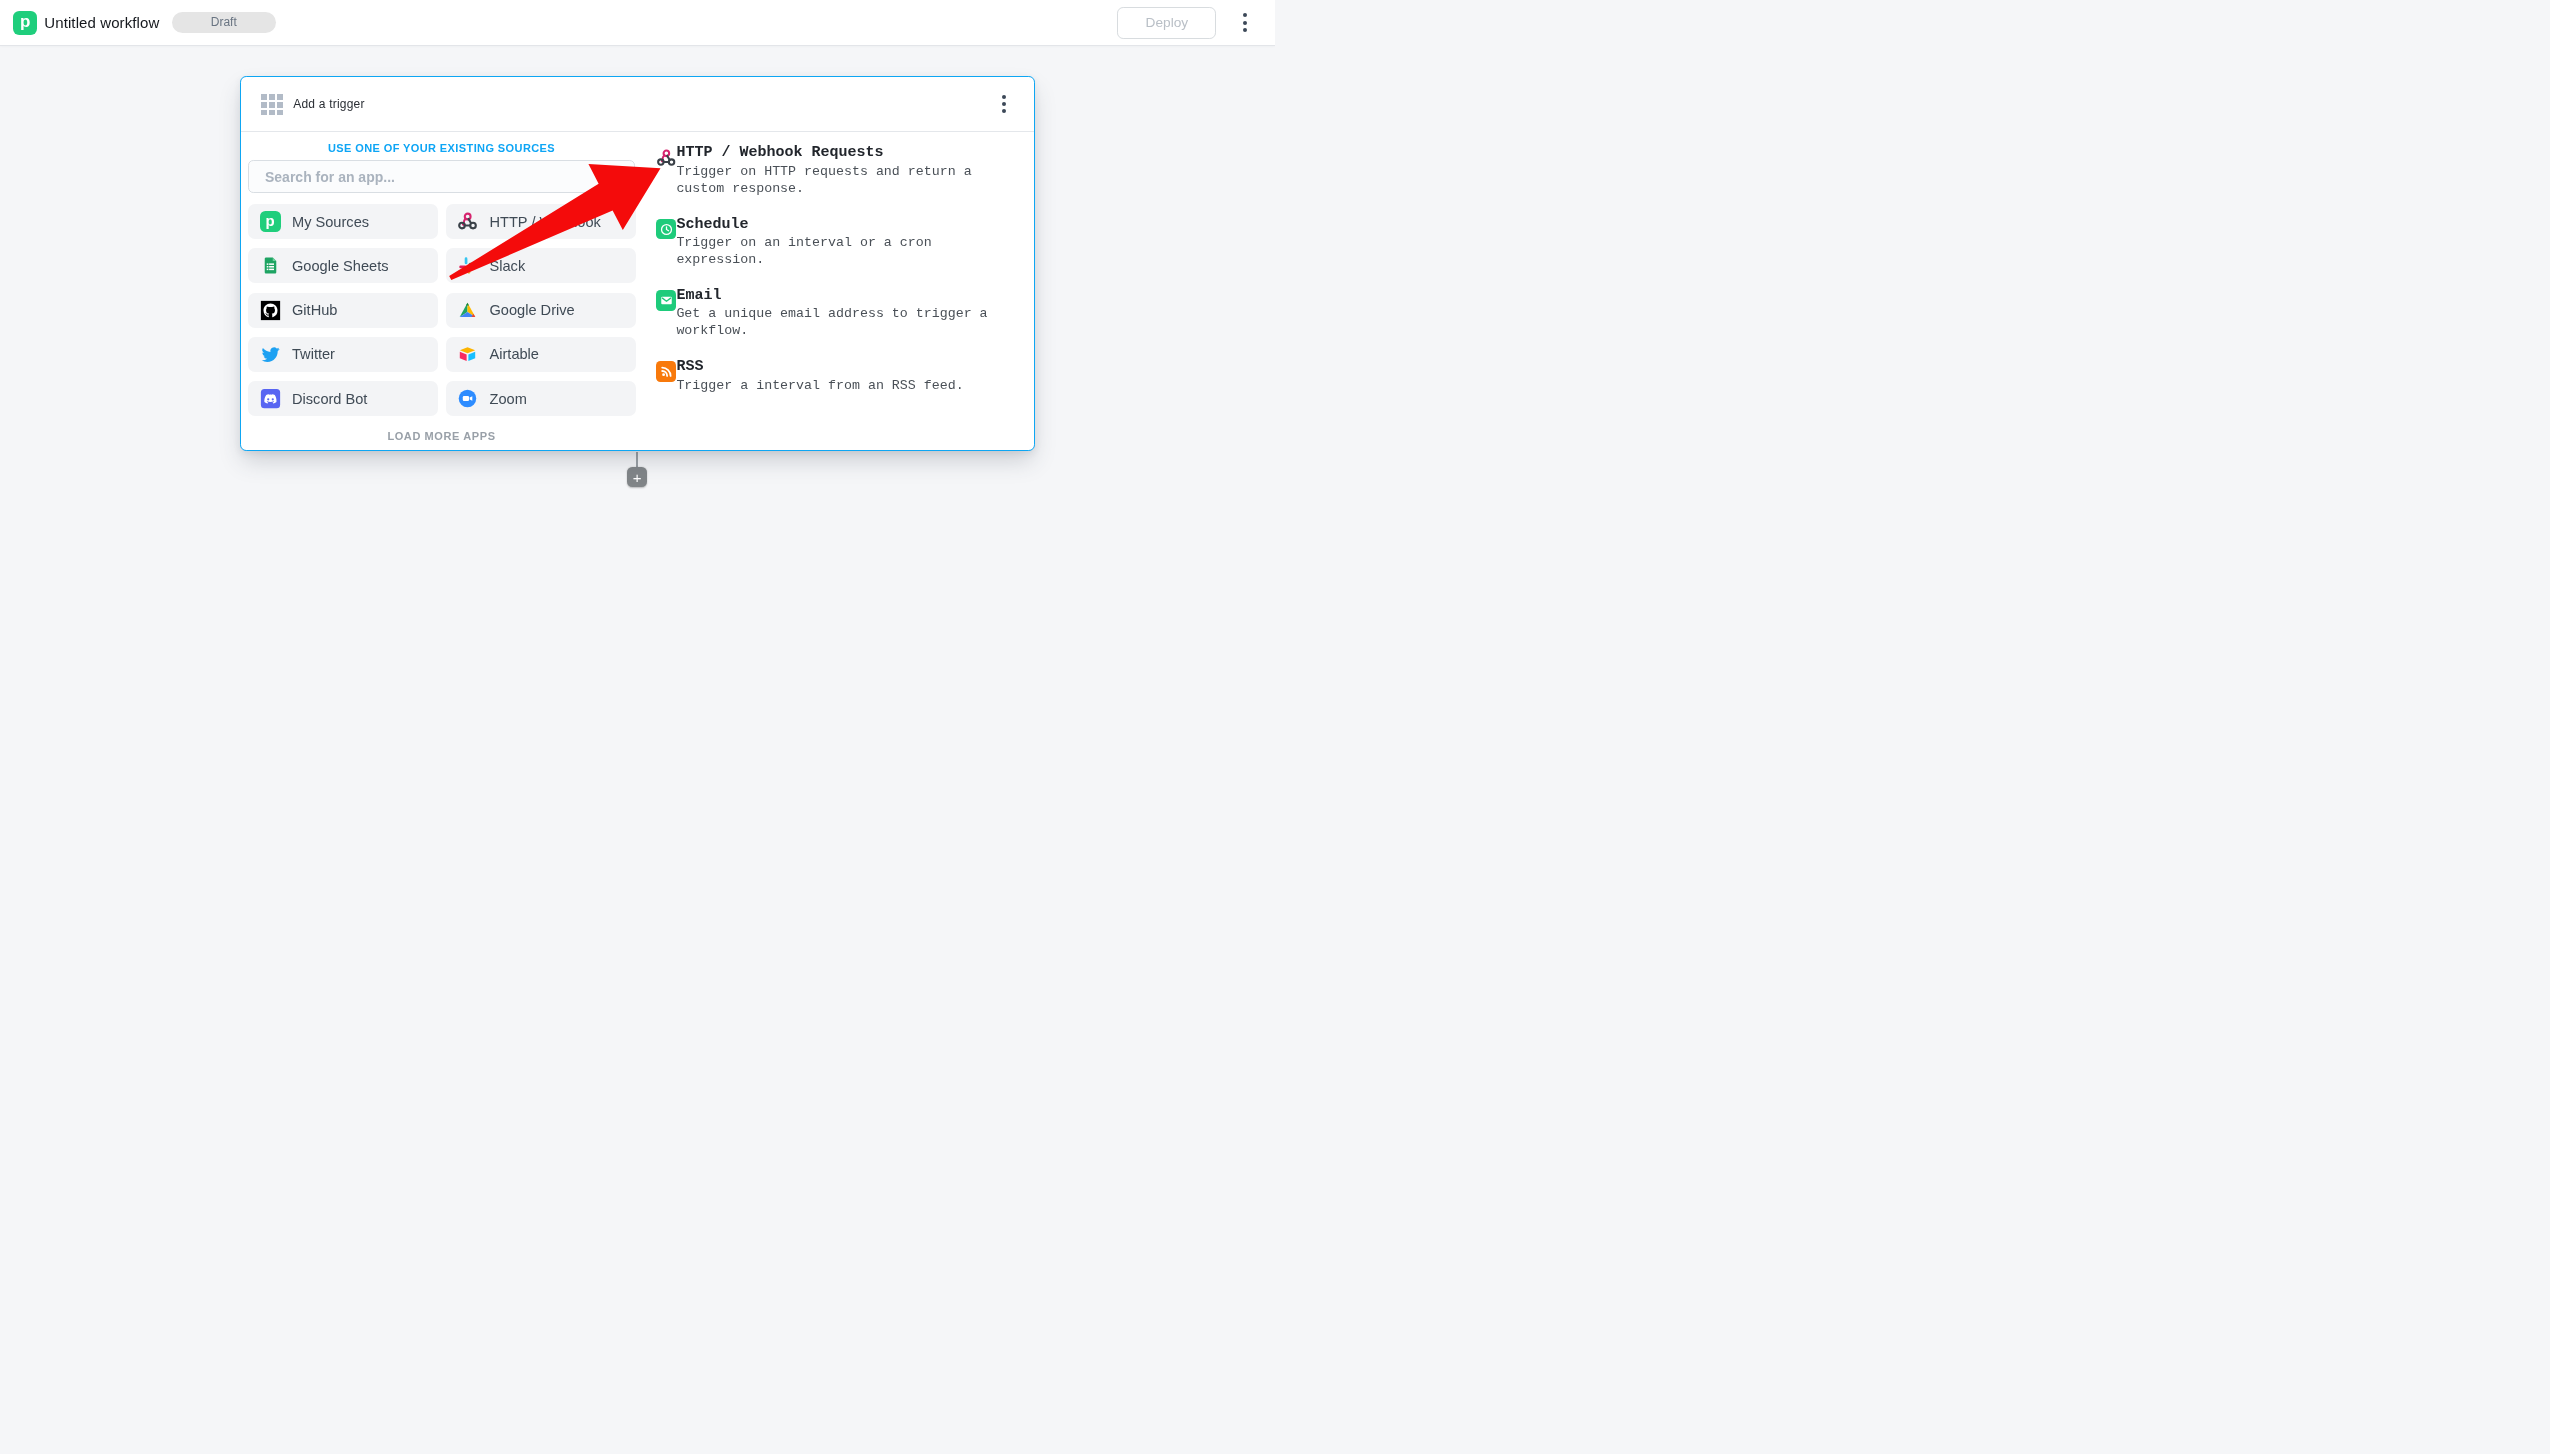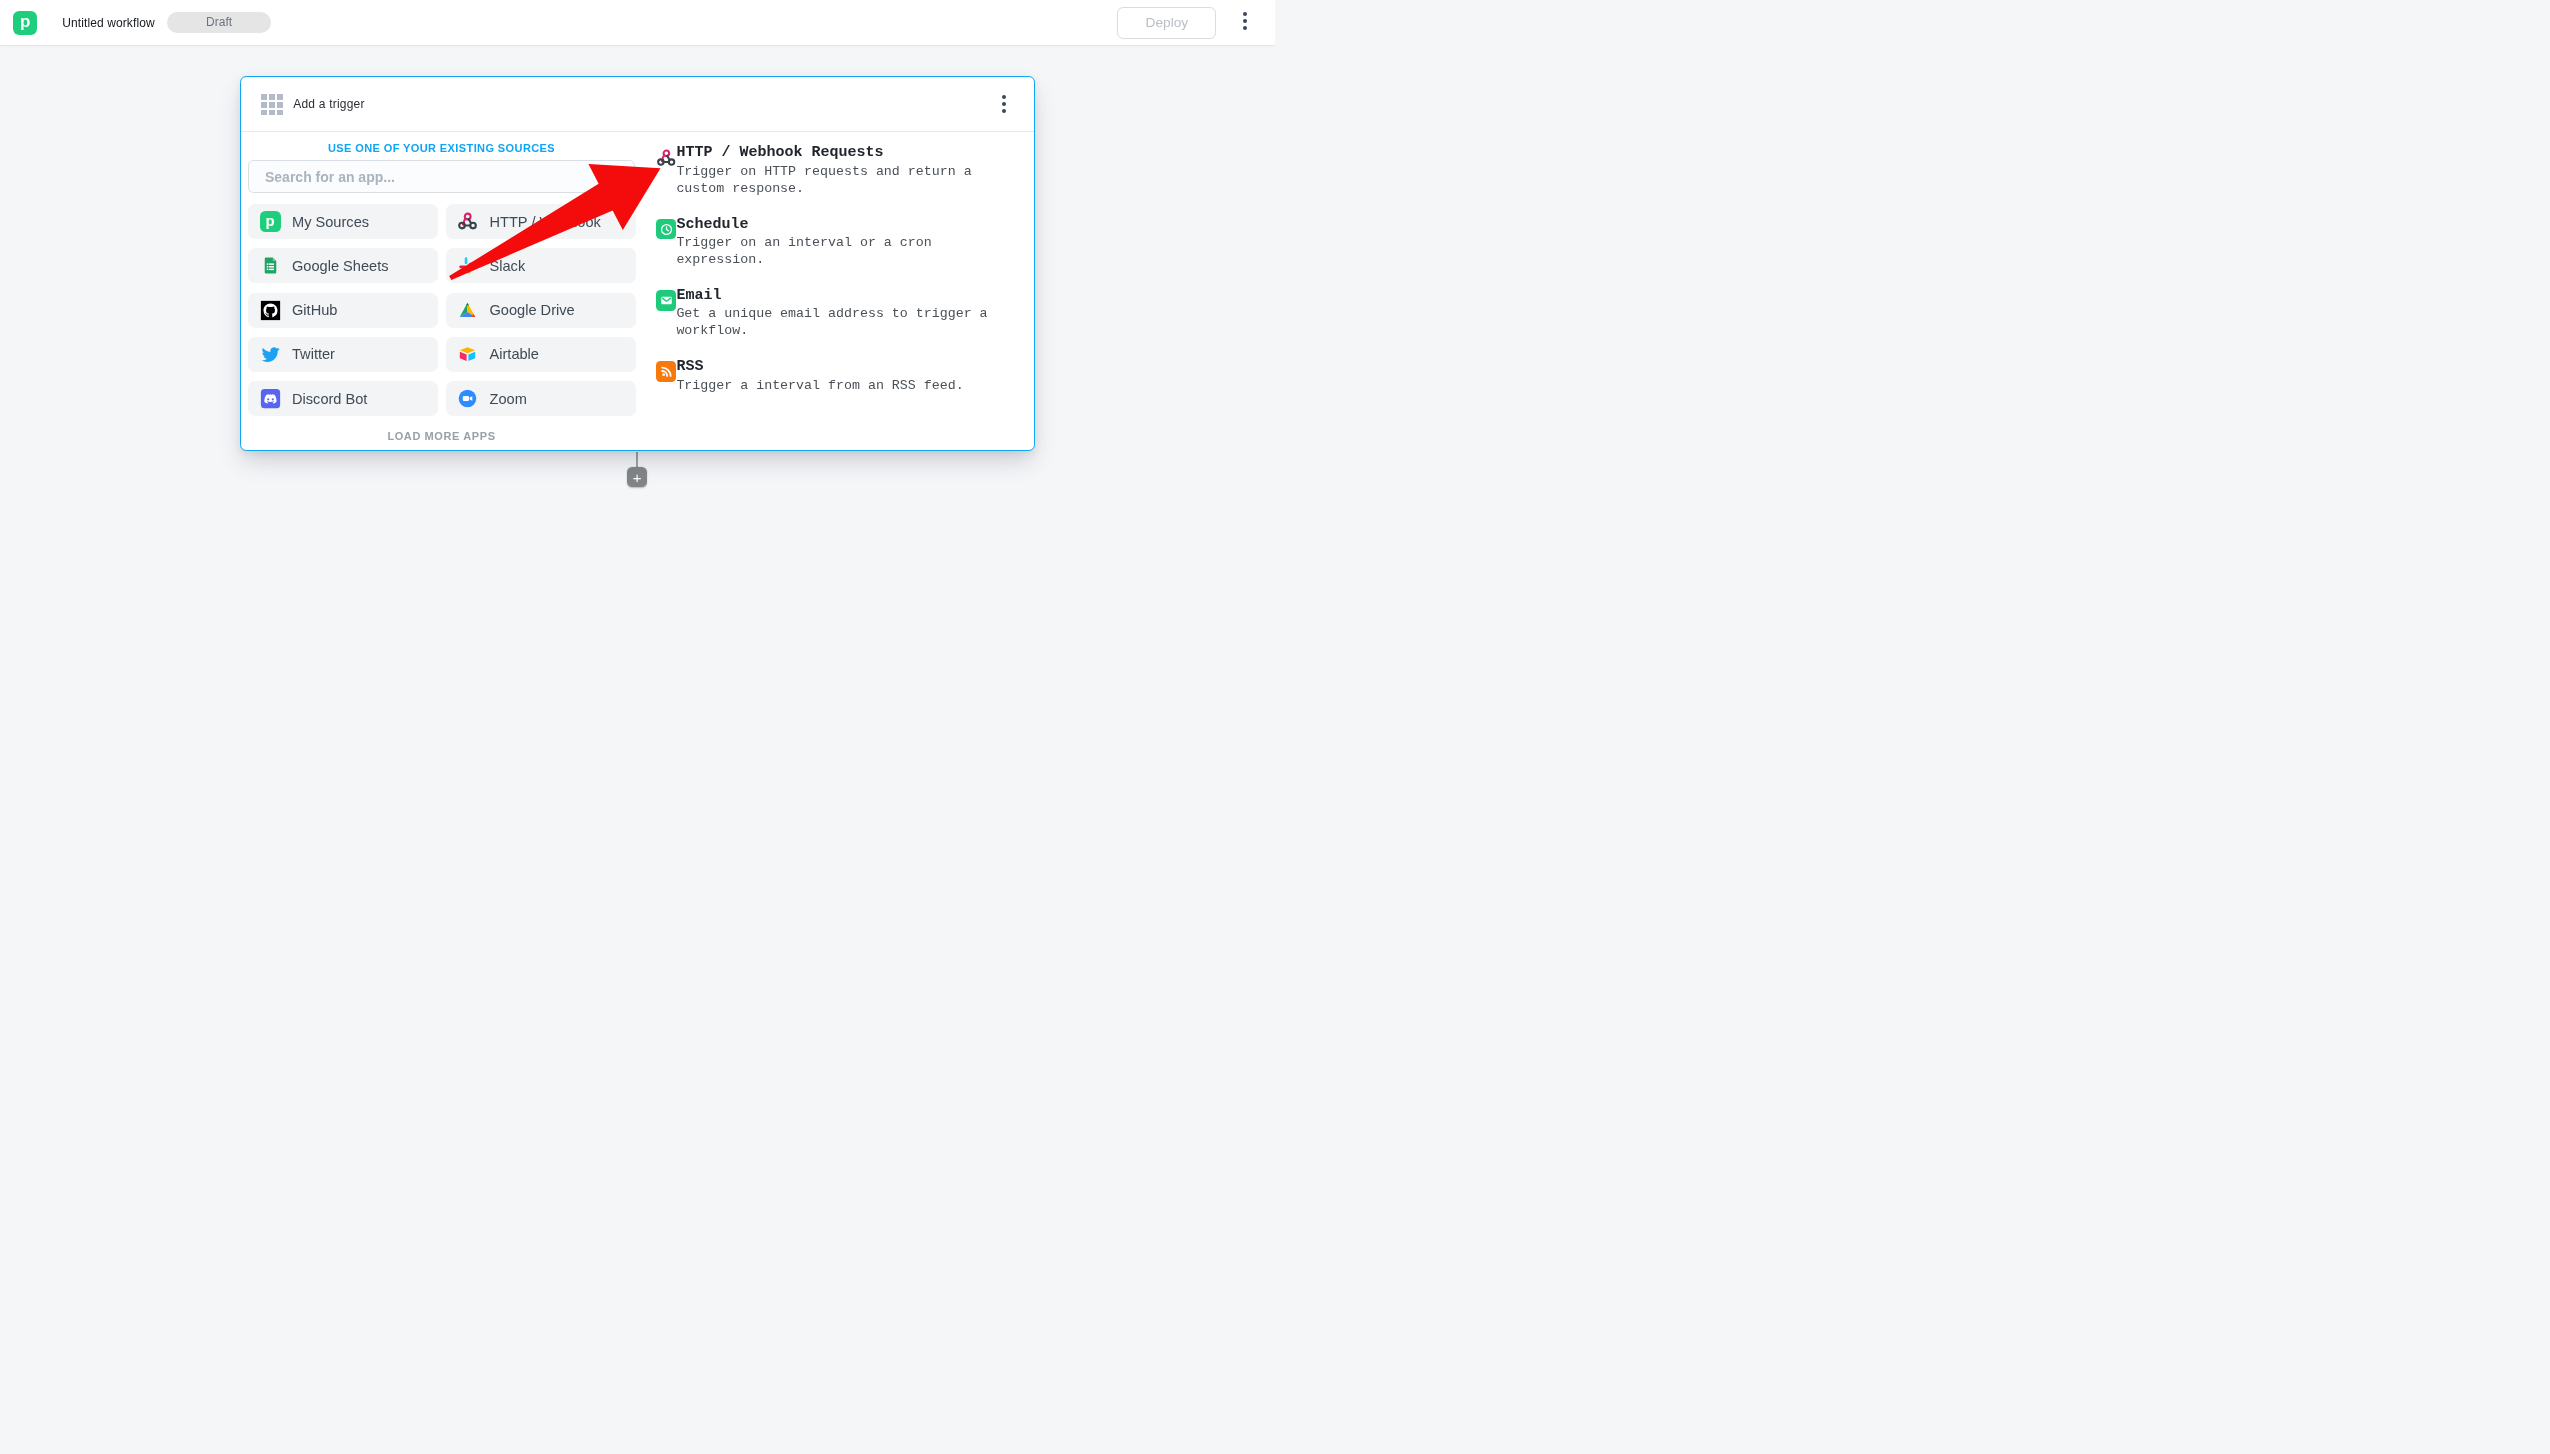--- a/index.html
+++ b/index.html
@@ -21,29 +21,29 @@
     position:relative; z-index:60;
   }
   .logo {
     width:24px; height:24px; border-radius:6.2px;
     background:#1fce7c; color:#fff;
     font-size:17px; font-weight:700;
     display:flex; align-items:center; justify-content:center;
     line-height:1; padding-bottom:1.8px; cursor:pointer;
   }
   .wf-title {
-    margin-left:25px; font-size:12px; font-weight:500;
+    margin-left:7px; font-size:15px; font-weight:500;
     color:#15181d; letter-spacing:0.1px; cursor:text;
   }
   .draft-pill {
     margin-left:12.4px; width:104px; height:20.4px; border-radius:10.6px;
     background:#e5e5e5; color:#697482; font-size:12px;
     display:flex; align-items:center; justify-content:center;
   }
-  .topbar-right { margin-left:auto; display:flex; align-items:flex-start; }
+  .topbar-right { margin-left:auto; display:flex; align-items:center; }
   .deploy-btn {
     width:99px; height:32px; border:0.9px solid #d8dcdf; border-radius:6.2px;
     background:#fff; color:#b9bfc6; font-size:13.7px; font-weight:500;
     display:flex; align-items:center; justify-content:center; cursor:default;
   }
   .kebab { display:flex; flex-direction:column; gap:3.1px; padding:5.3px; cursor:pointer; }
   .kebab i { width:4px; height:4px; border-radius:50%; background:#3c4858; display:block; }
   .topbar .kebab { margin-left:21px; }
 
   

